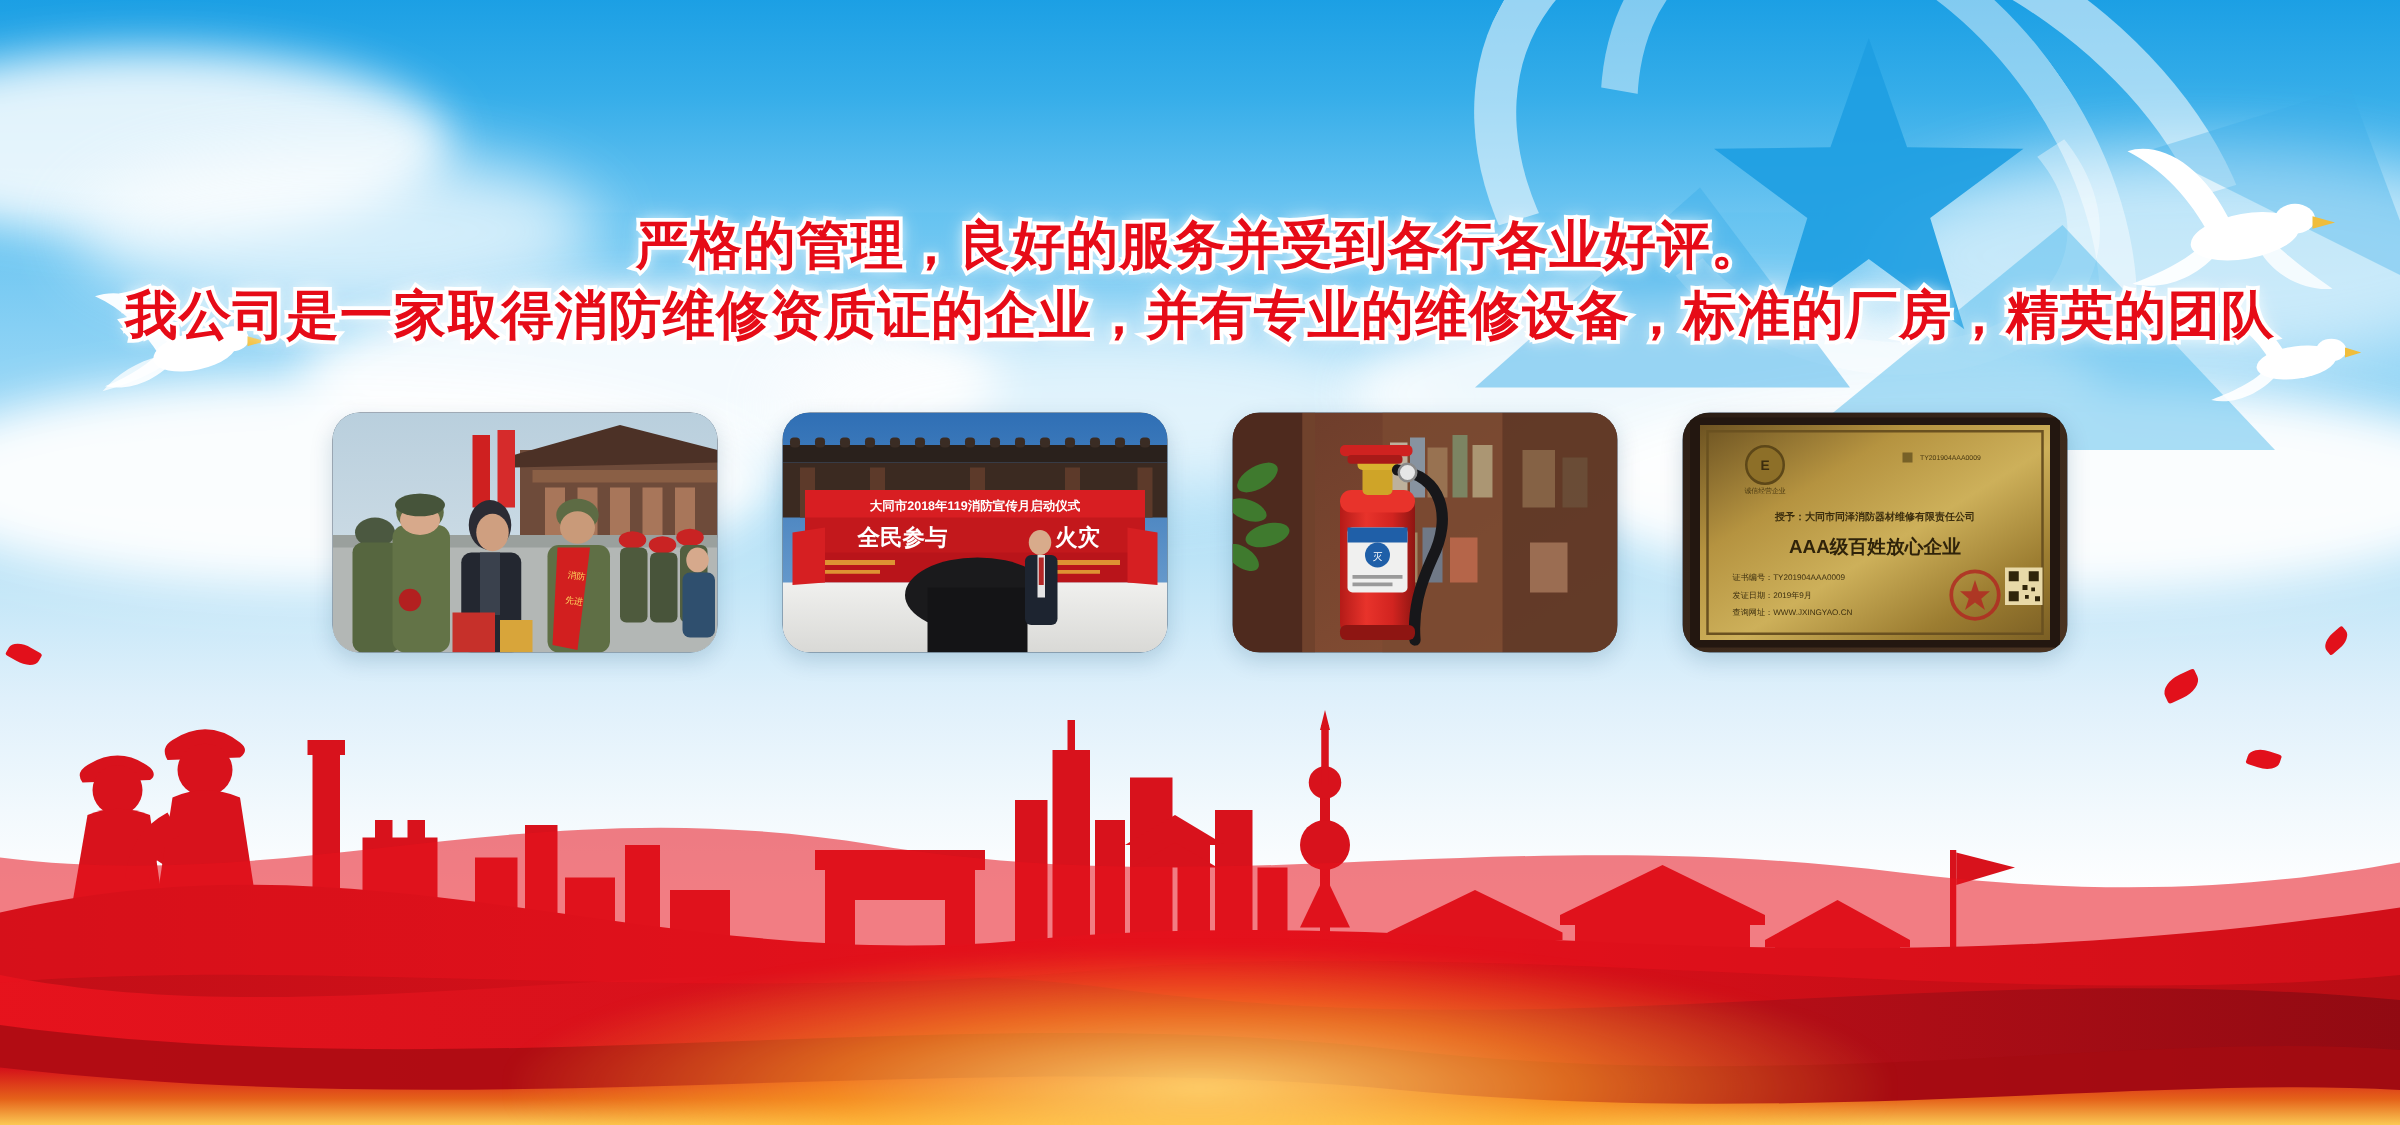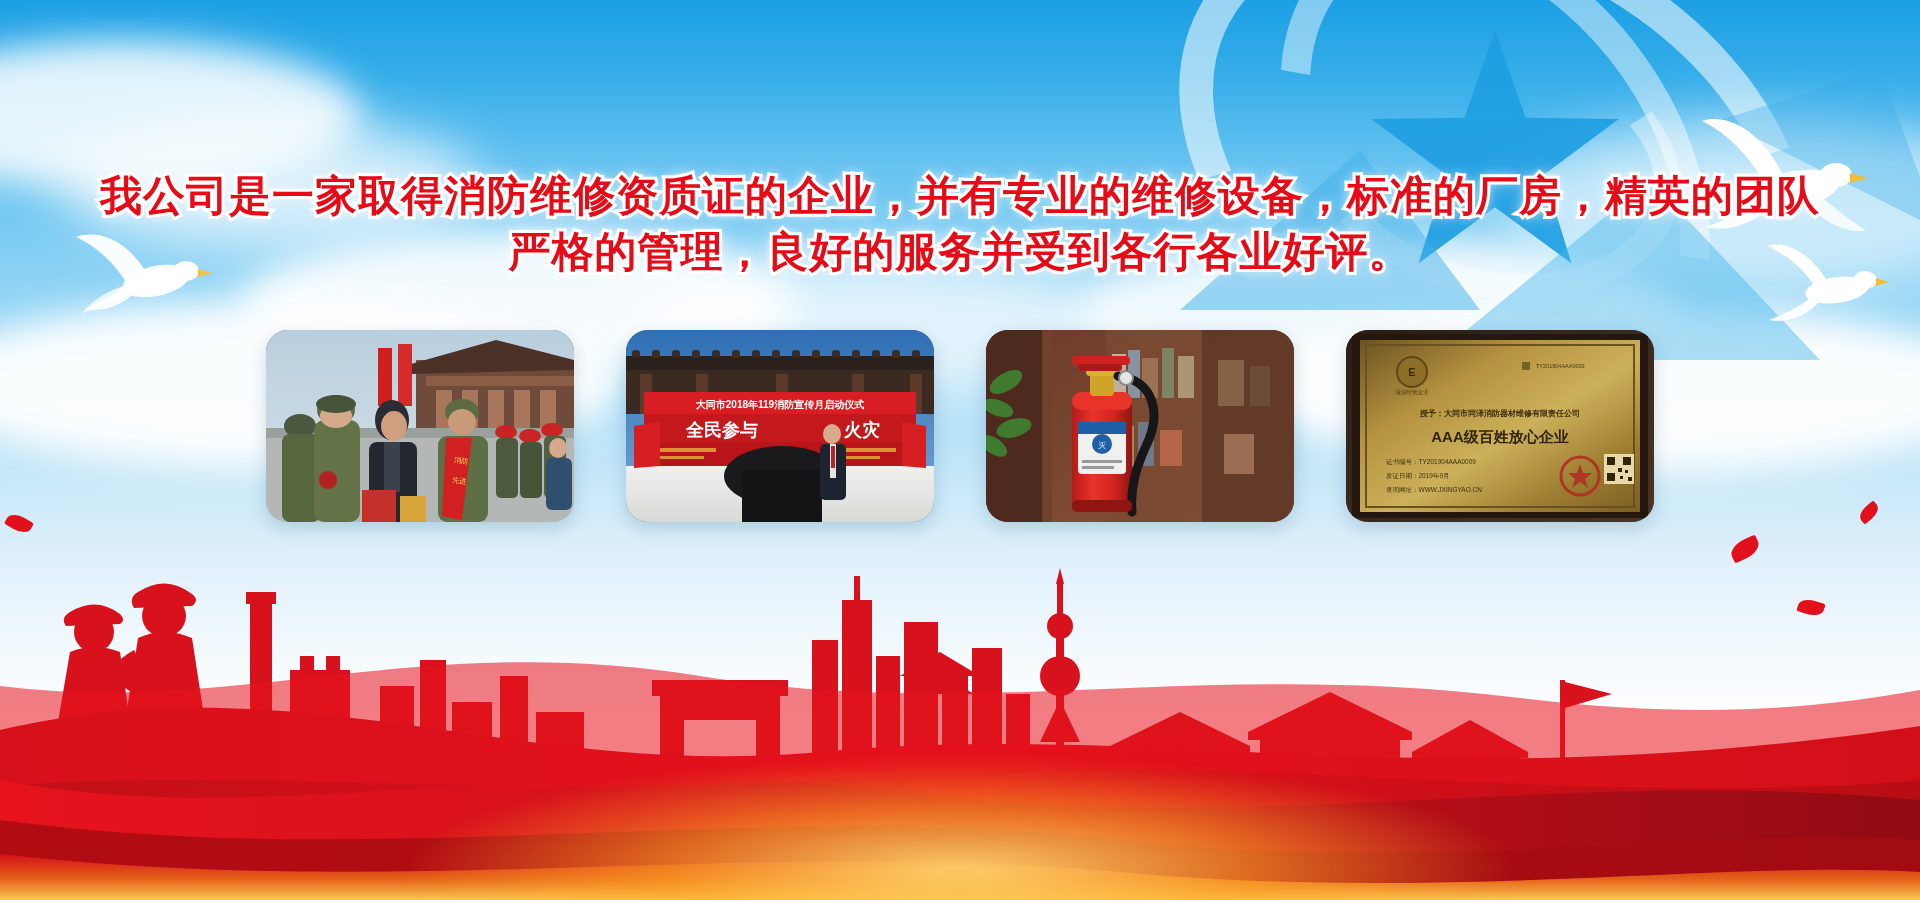--- a/index.html
+++ b/index.html
@@ -151,22 +151,22 @@
     <g fill="#ffffff">
       <ellipse cx="72" cy="60" rx="32" ry="13" transform="rotate(-8 72 60)"></ellipse>
       <ellipse cx="100" cy="50" rx="12" ry="9"></ellipse>
       <polygon points="111,48 124,52 111,56" fill="#f0bd3c"></polygon>
       <path d="M64 54 C46 22 20 10 2 16 C24 26 40 40 52 60 Z"></path>
       <path d="M60 66 C44 86 22 94 4 90 C24 82 42 74 52 60 Z" opacity=".9"></path>
     </g>
   </svg>
 
   <div class="headline">
+    <span class="ln">严格的管理，良好的服务并受到各行各业好评。</span>
     <span class="ln">我公司是一家取得消防维修资质证的企业，并有专业的维修设备，标准的厂房，精英的团队</span>
-    <span class="ln">严格的管理，良好的服务并受到各行各业好评。</span>
   </div>
 
   <div class="photos">
 
     <div class="photo">
       <svg viewBox="0 0 308 192" preserveAspectRatio="none">
         <defs>
           <linearGradient id="p1sky" x1="0" y1="0" x2="0" y2="1">
             <stop offset="0" stop-color="#b9cfdd"></stop>
               <stop offset="1" stop-color="#d8e3ea"></stop>

